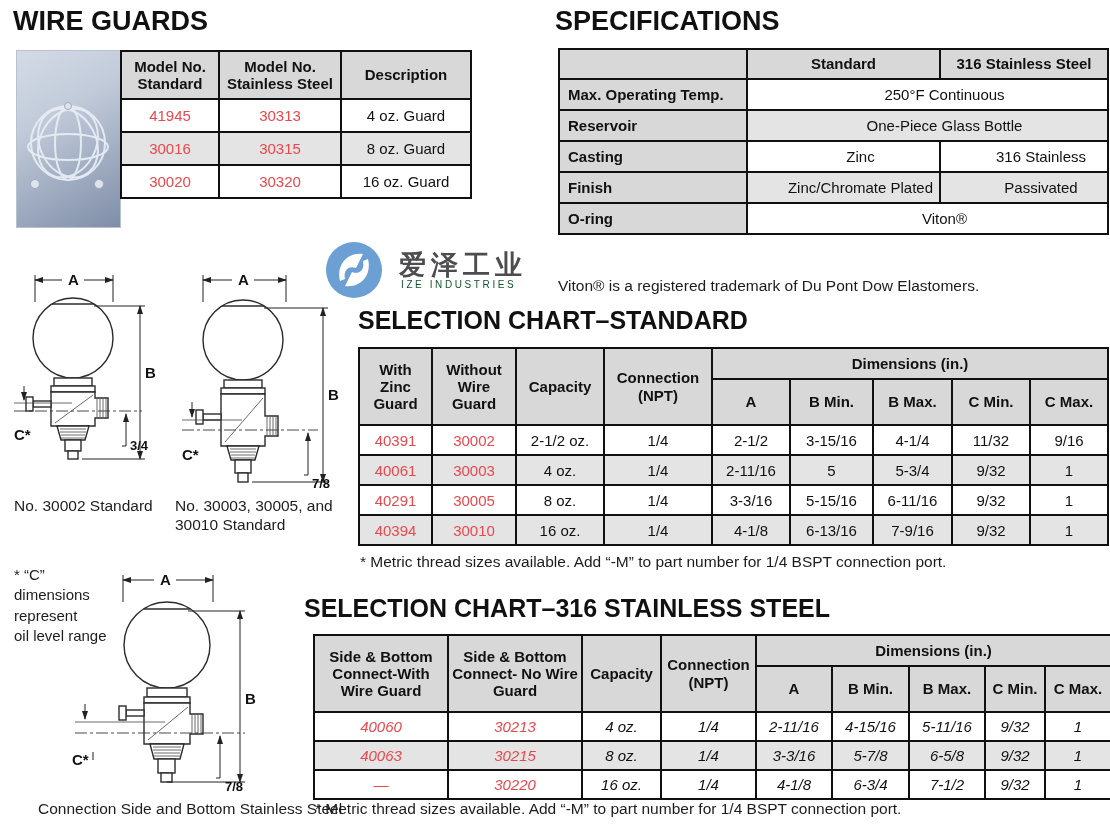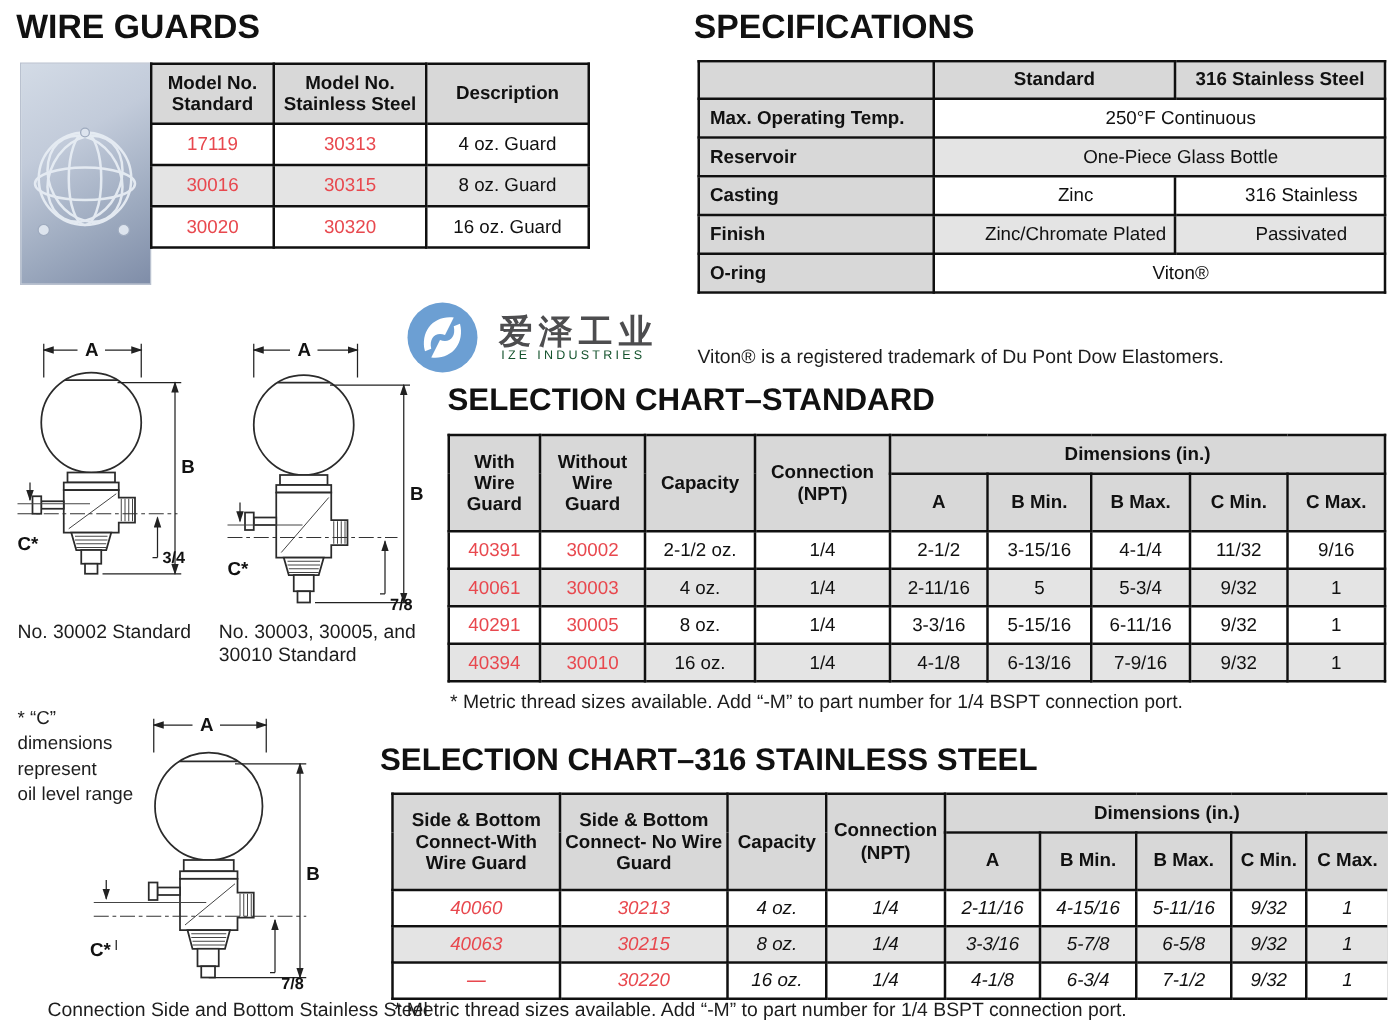--- a/index.html
+++ b/index.html
@@ -96,21 +96,21 @@
       <tr>
         <th>Model No.
 Standard</th>
         <th>Model No.
 Stainless Steel</th>
         <th>Description</th>
       </tr>
     </thead>
     <tbody>
         <tr>
-          <td class="red">17119</td>
+          <td class="red">41945</td>
           <td class="red">30313</td>
           <td>4 oz. Guard</td>
         </tr>
         <tr>
           <td class="red">30016</td>
           <td class="red">30315</td>
           <td>8 oz. Guard</td>
         </tr>
         <tr>
           <td class="red">30020</td>
@@ -181,21 +181,21 @@
         <col style="width:88px">
         <col style="width:108px">
       <col style="width:78px">
         <col style="width:83px">
         <col style="width:79px">
         <col style="width:78px">
         <col style="width:78px">
     </colgroup>
     <thead>
       <tr class="dimsrow">
-        <th rowspan="2">With Wire Guard</th>
+        <th rowspan="2">With Zinc Guard</th>
         <th rowspan="2">Without Wire Guard</th>
         <th rowspan="2">Capacity</th>
         <th rowspan="2">Connection (NPT)</th>
         <th colspan="5">Dimensions (in.)</th>
       </tr>
       <tr class="subrow">
         <th>A</th>
         <th>B Min.</th>
         <th>B Max.</th>
         <th>C Min.</th>

